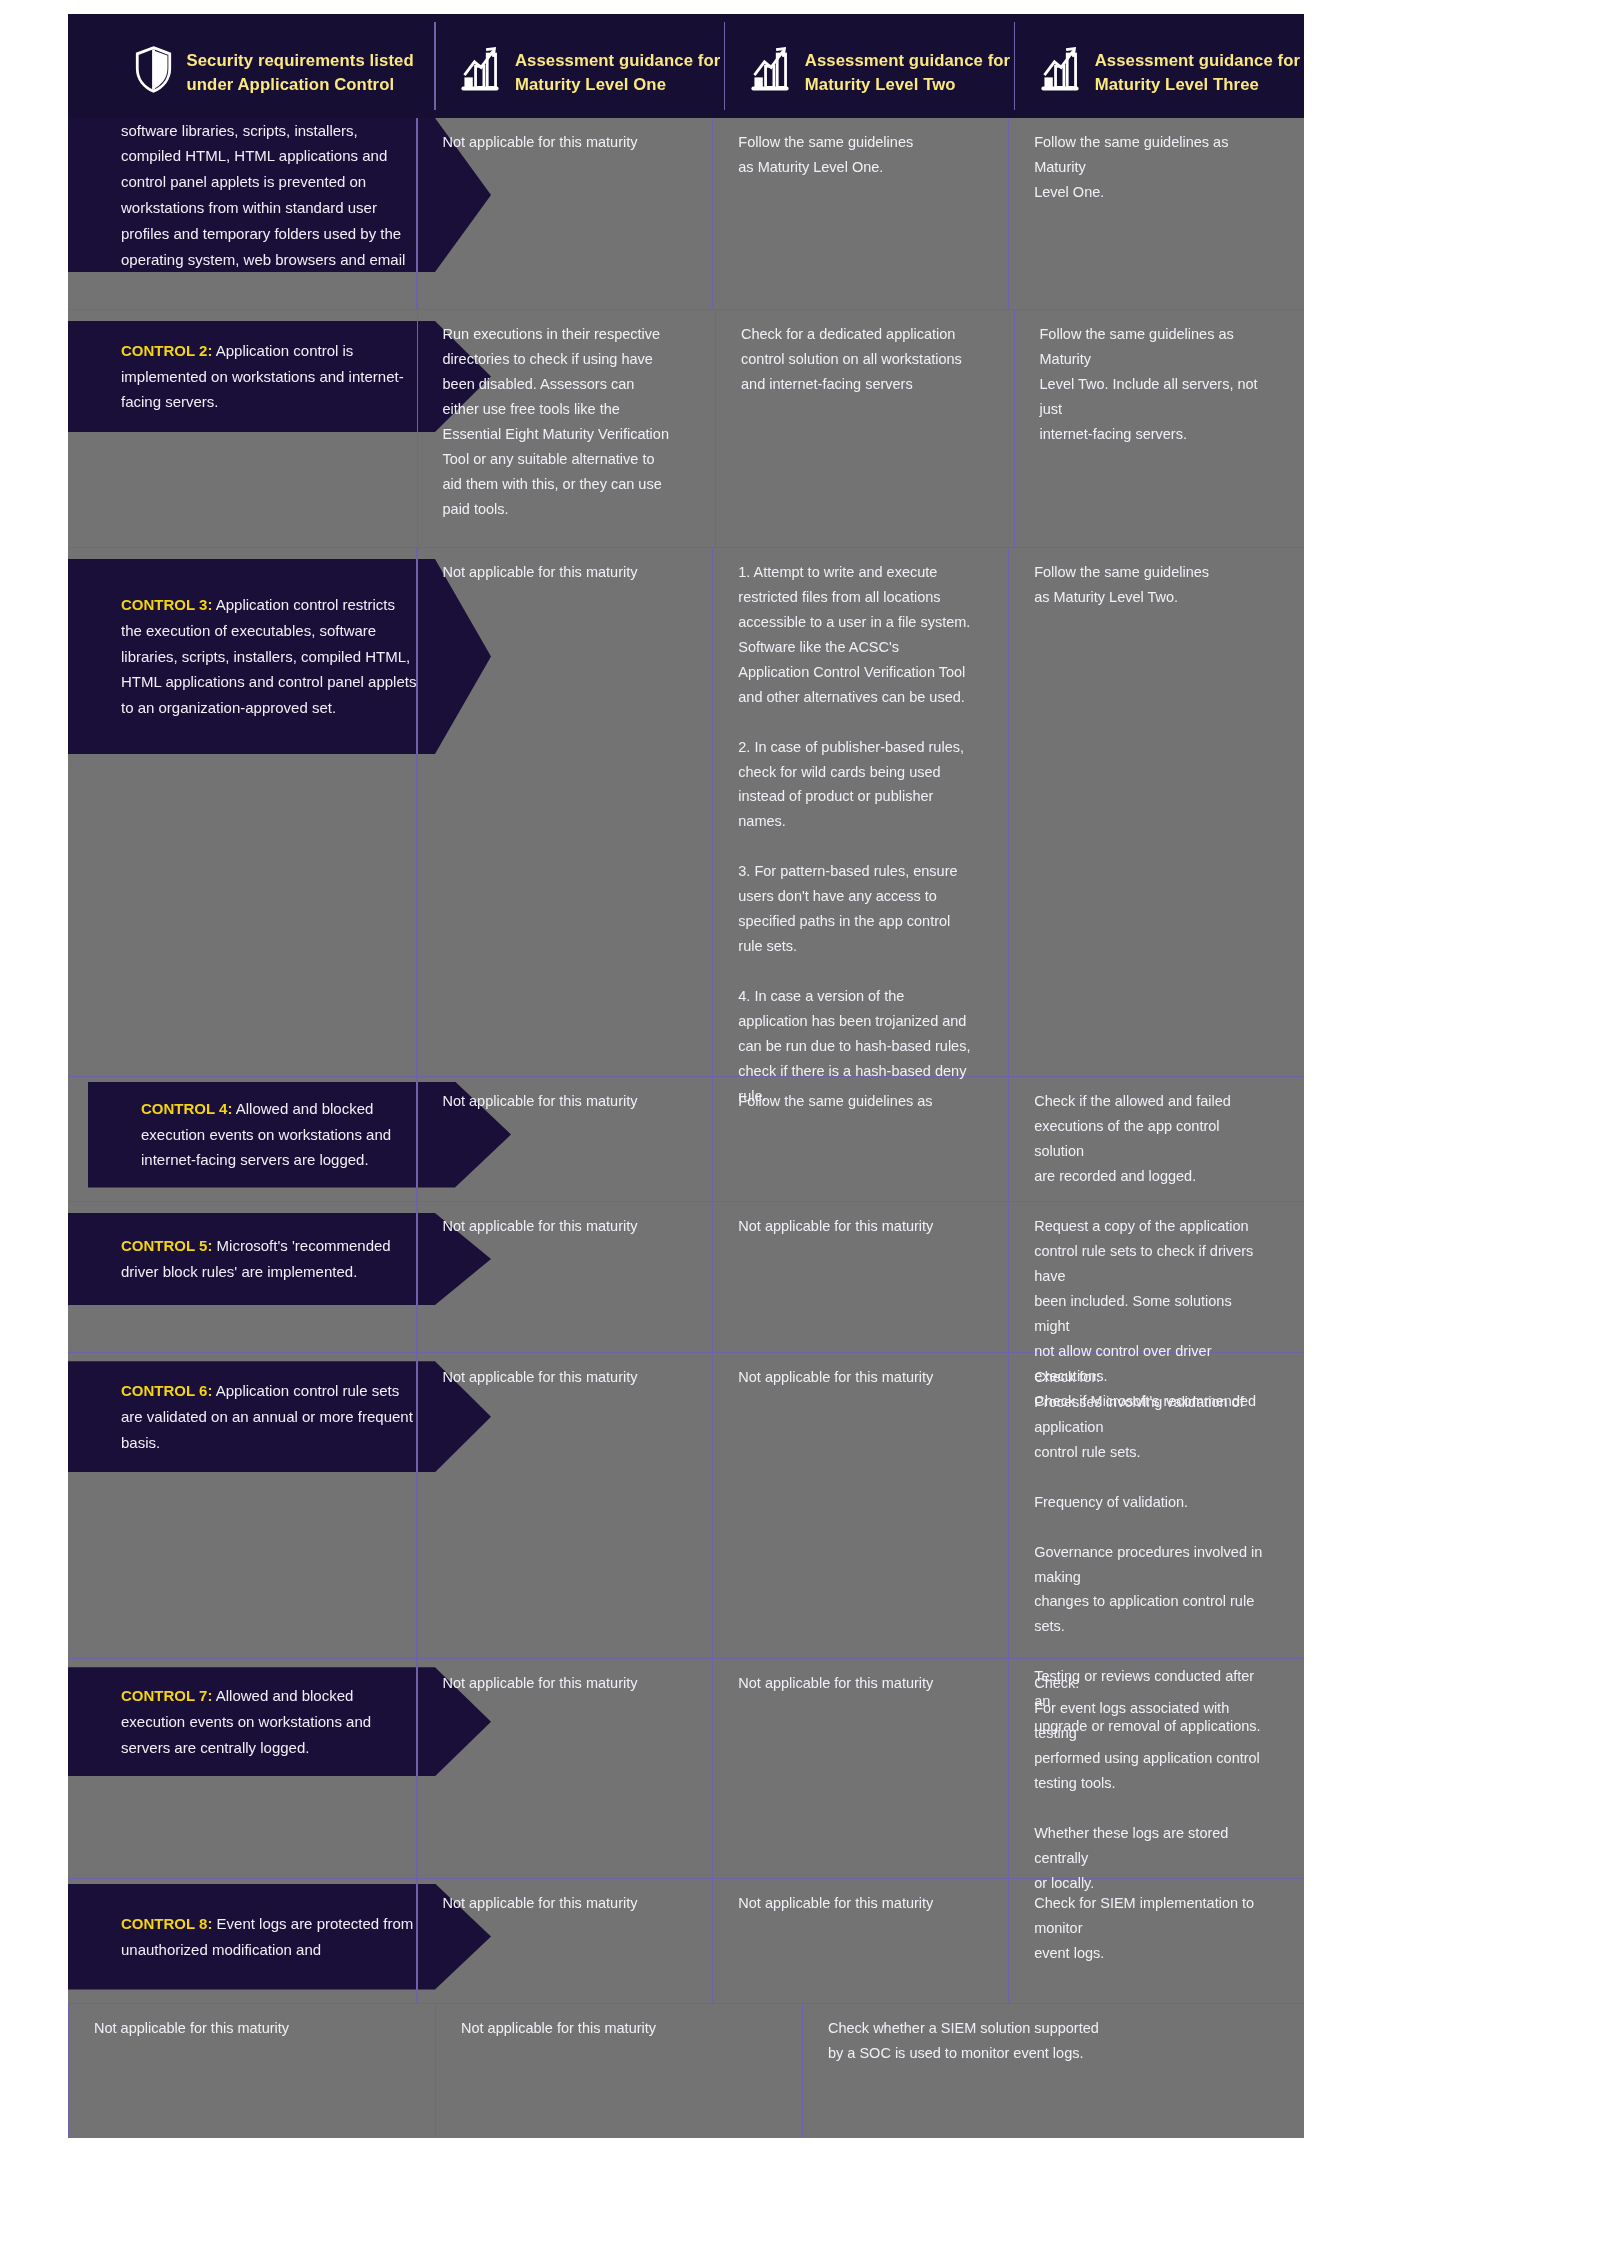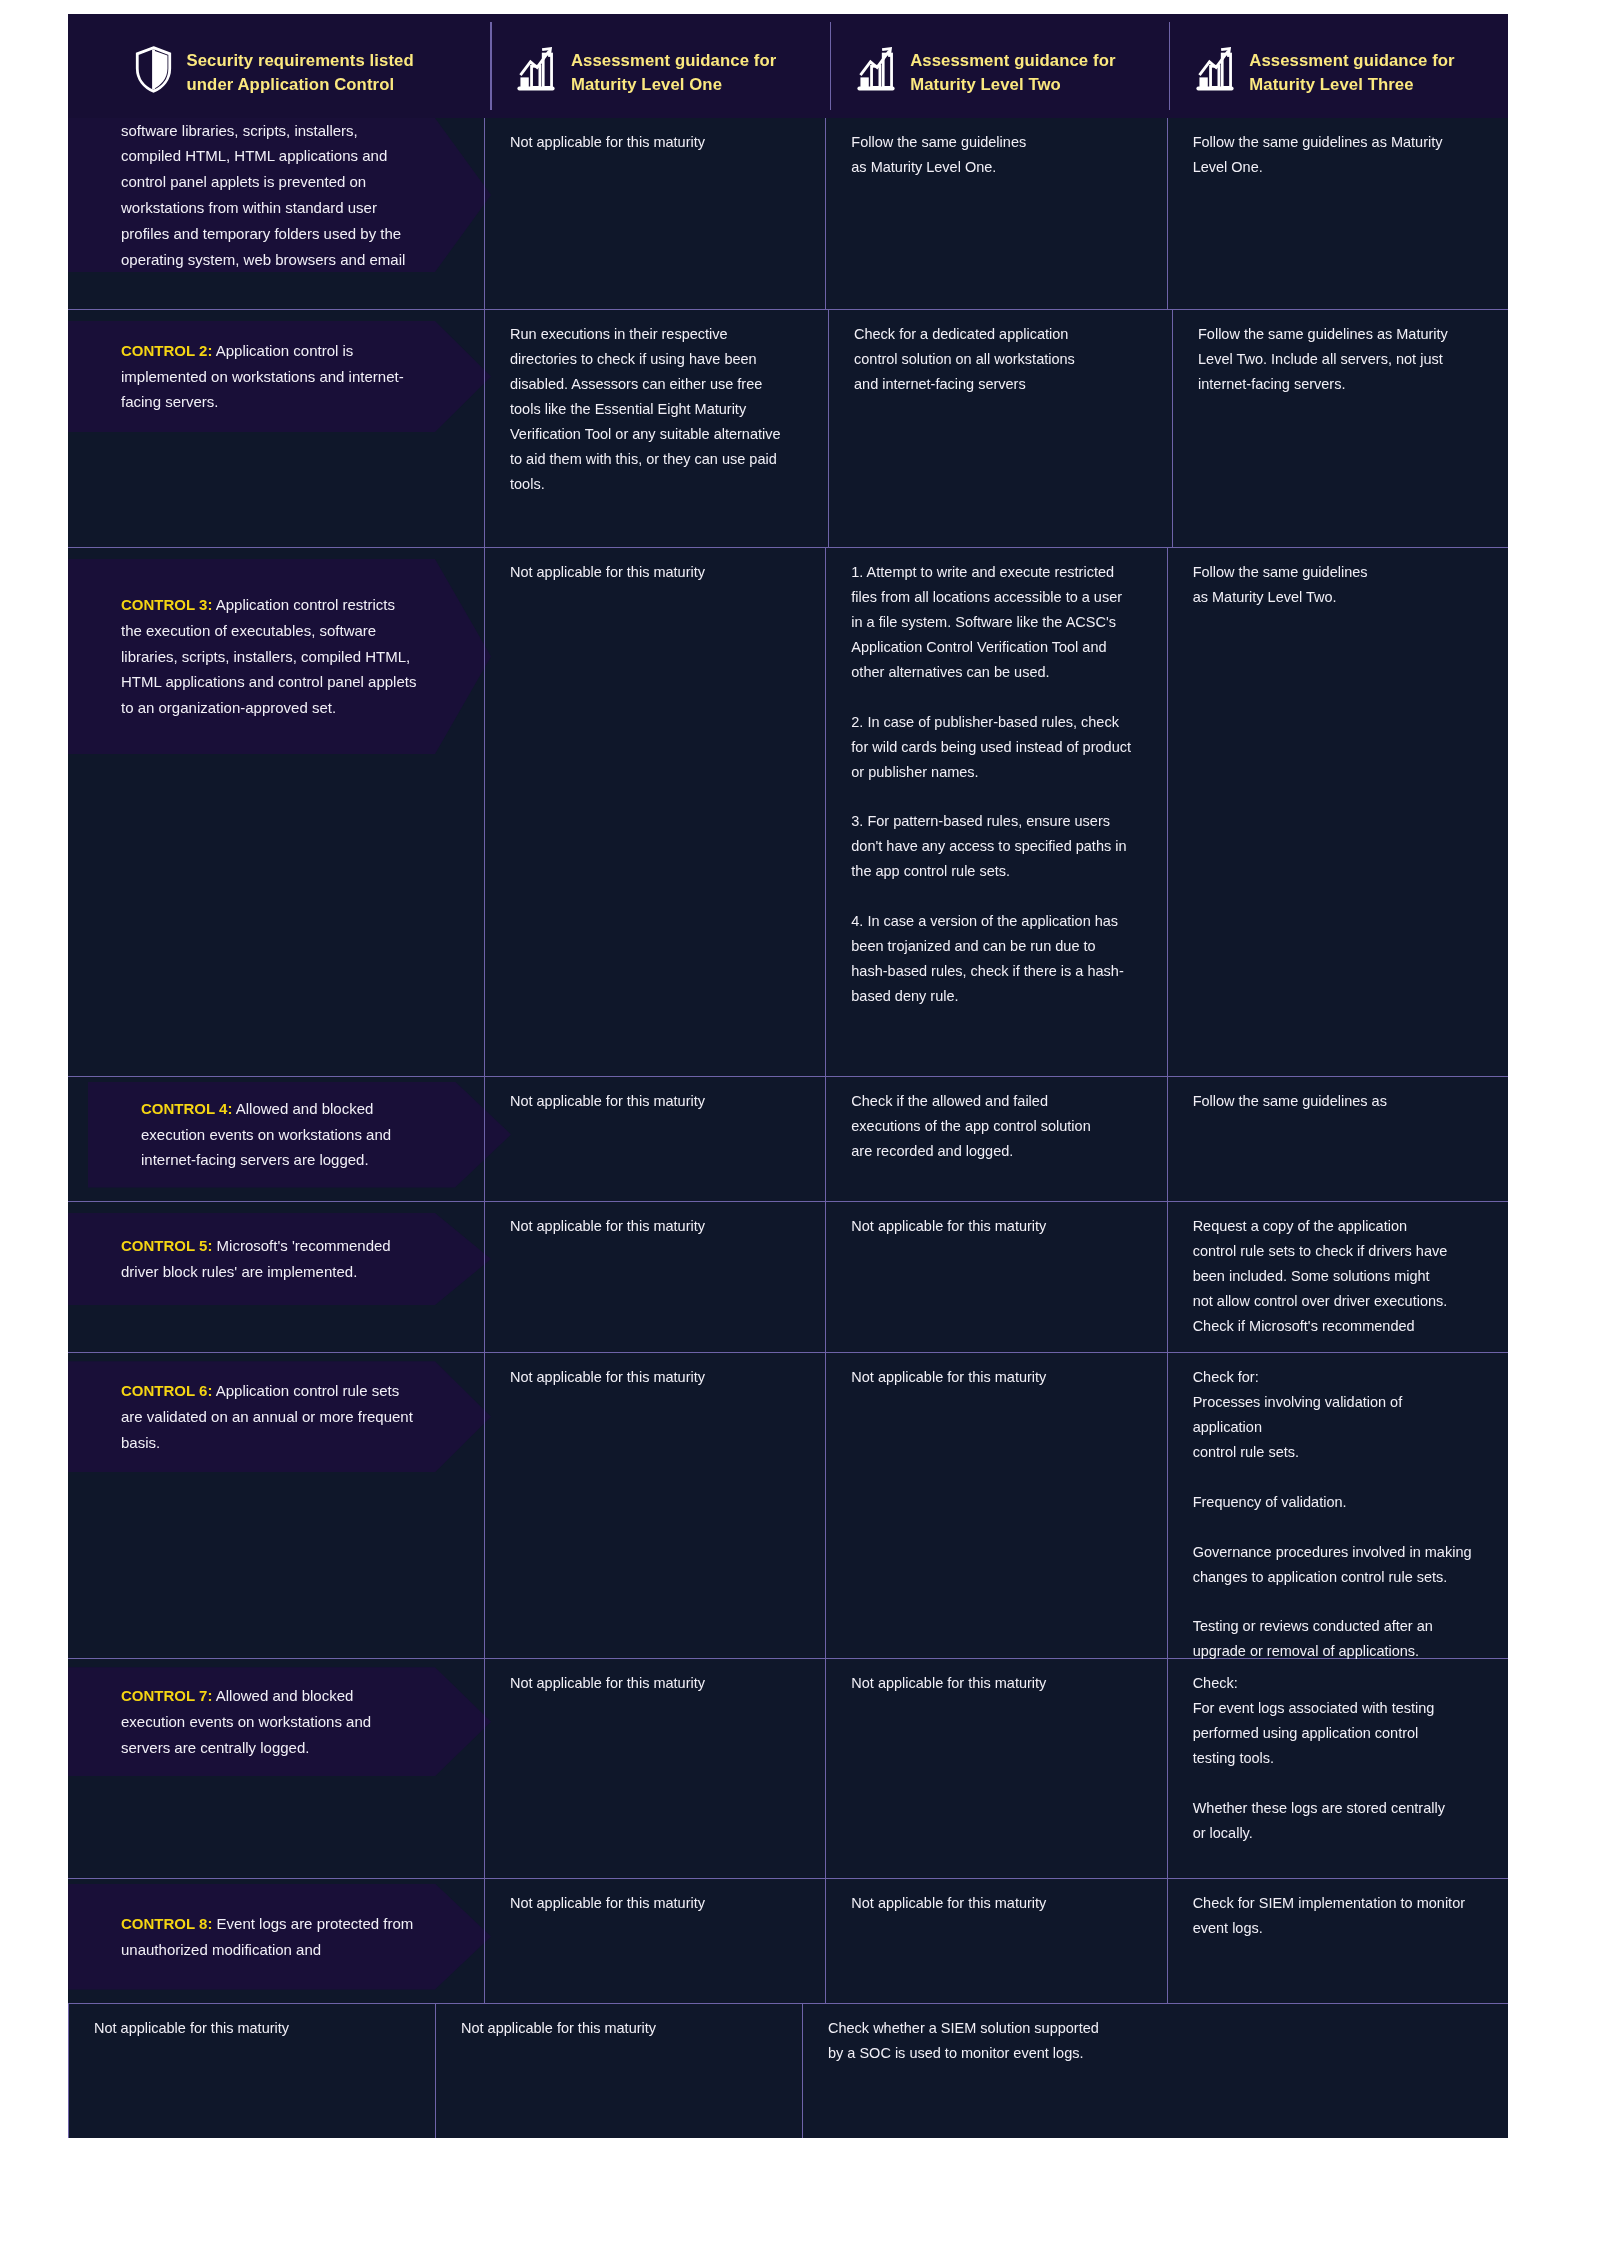--- a/index.html
+++ b/index.html
@@ -14,22 +14,22 @@
     width: 1623px;
     height: 2261px;
     background: #ffffff;
     overflow: hidden;
   }
   
   .table {
     position: absolute;
     left: 68px;
     top: 14px;
-    width: 1440px;
-    background: #0f172a;
+    width: 1236px;
+    background: #737373;
   }
   
   .head-row {
     display: flex;
     width: 100%;
     background: #170e34;
     height: 104px;
   }
   .head-cell {
     display: flex;
@@ -245,26 +245,26 @@
         <div class="row" style="height: 125px;">
           <div class="cell req">
             <div class="chev" style="height: 106px; top: 4.5px; margin-left: 20px;">
               <div class="req-text"><span class="lbl">CONTROL 4:</span><span> Allowed and blocked execution events on workstations and internet-facing servers are logged.</span></div>
             </div>
           </div>
           <div class="cell lv">
             <div class="lv-text">Not applicable for this maturity</div>
           </div>
           <div class="cell lv">
+            <div class="lv-text">Follow the same guidelines as</div>
+          </div>
+          <div class="cell lv">
             <div class="lv-text">Check if the allowed and failed
 executions of the app control solution
 are recorded and logged.</div>
-          </div>
-          <div class="cell lv">
-            <div class="lv-text">Follow the same guidelines as</div>
           </div>
         </div>
         <div class="row" style="height: 151px;">
           <div class="cell req">
             <div class="chev" style="height: 92px; top: 11px;">
               <div class="req-text"><span class="lbl">CONTROL 5:</span><span> Microsoft's 'recommended driver block rules' are implemented.</span></div>
             </div>
           </div>
           <div class="cell lv">
             <div class="lv-text">Not applicable for this maturity</div>

